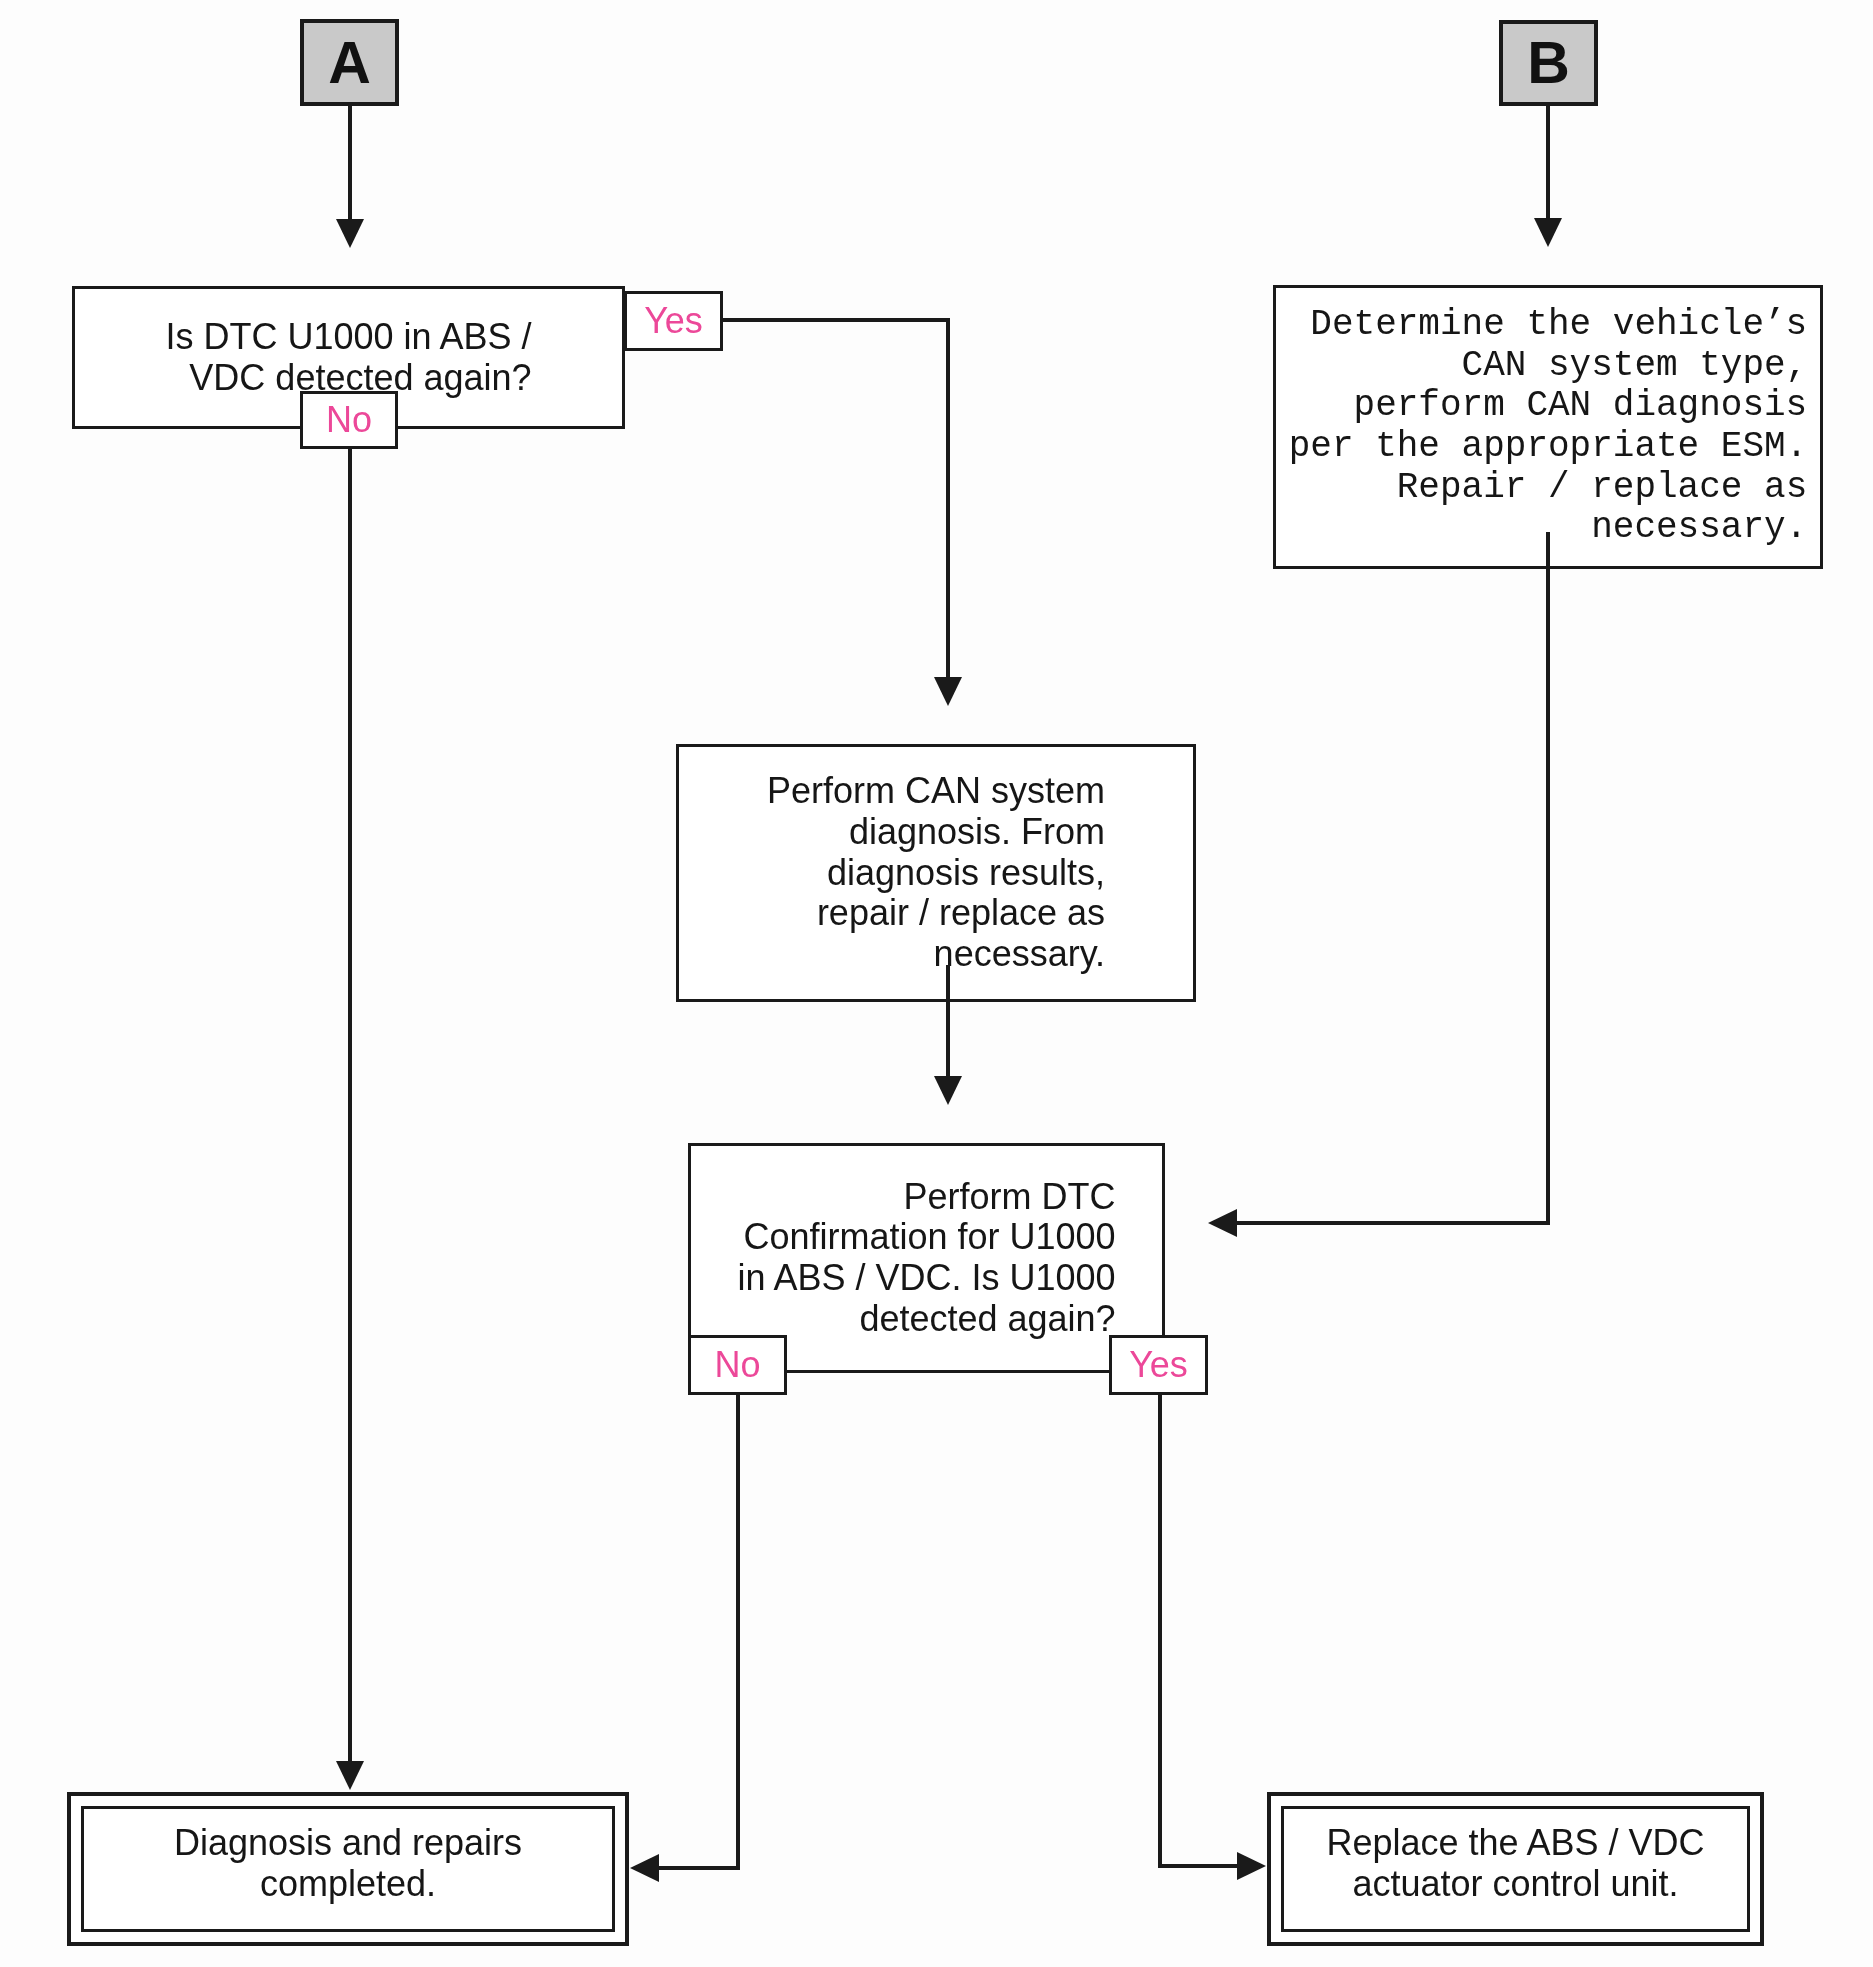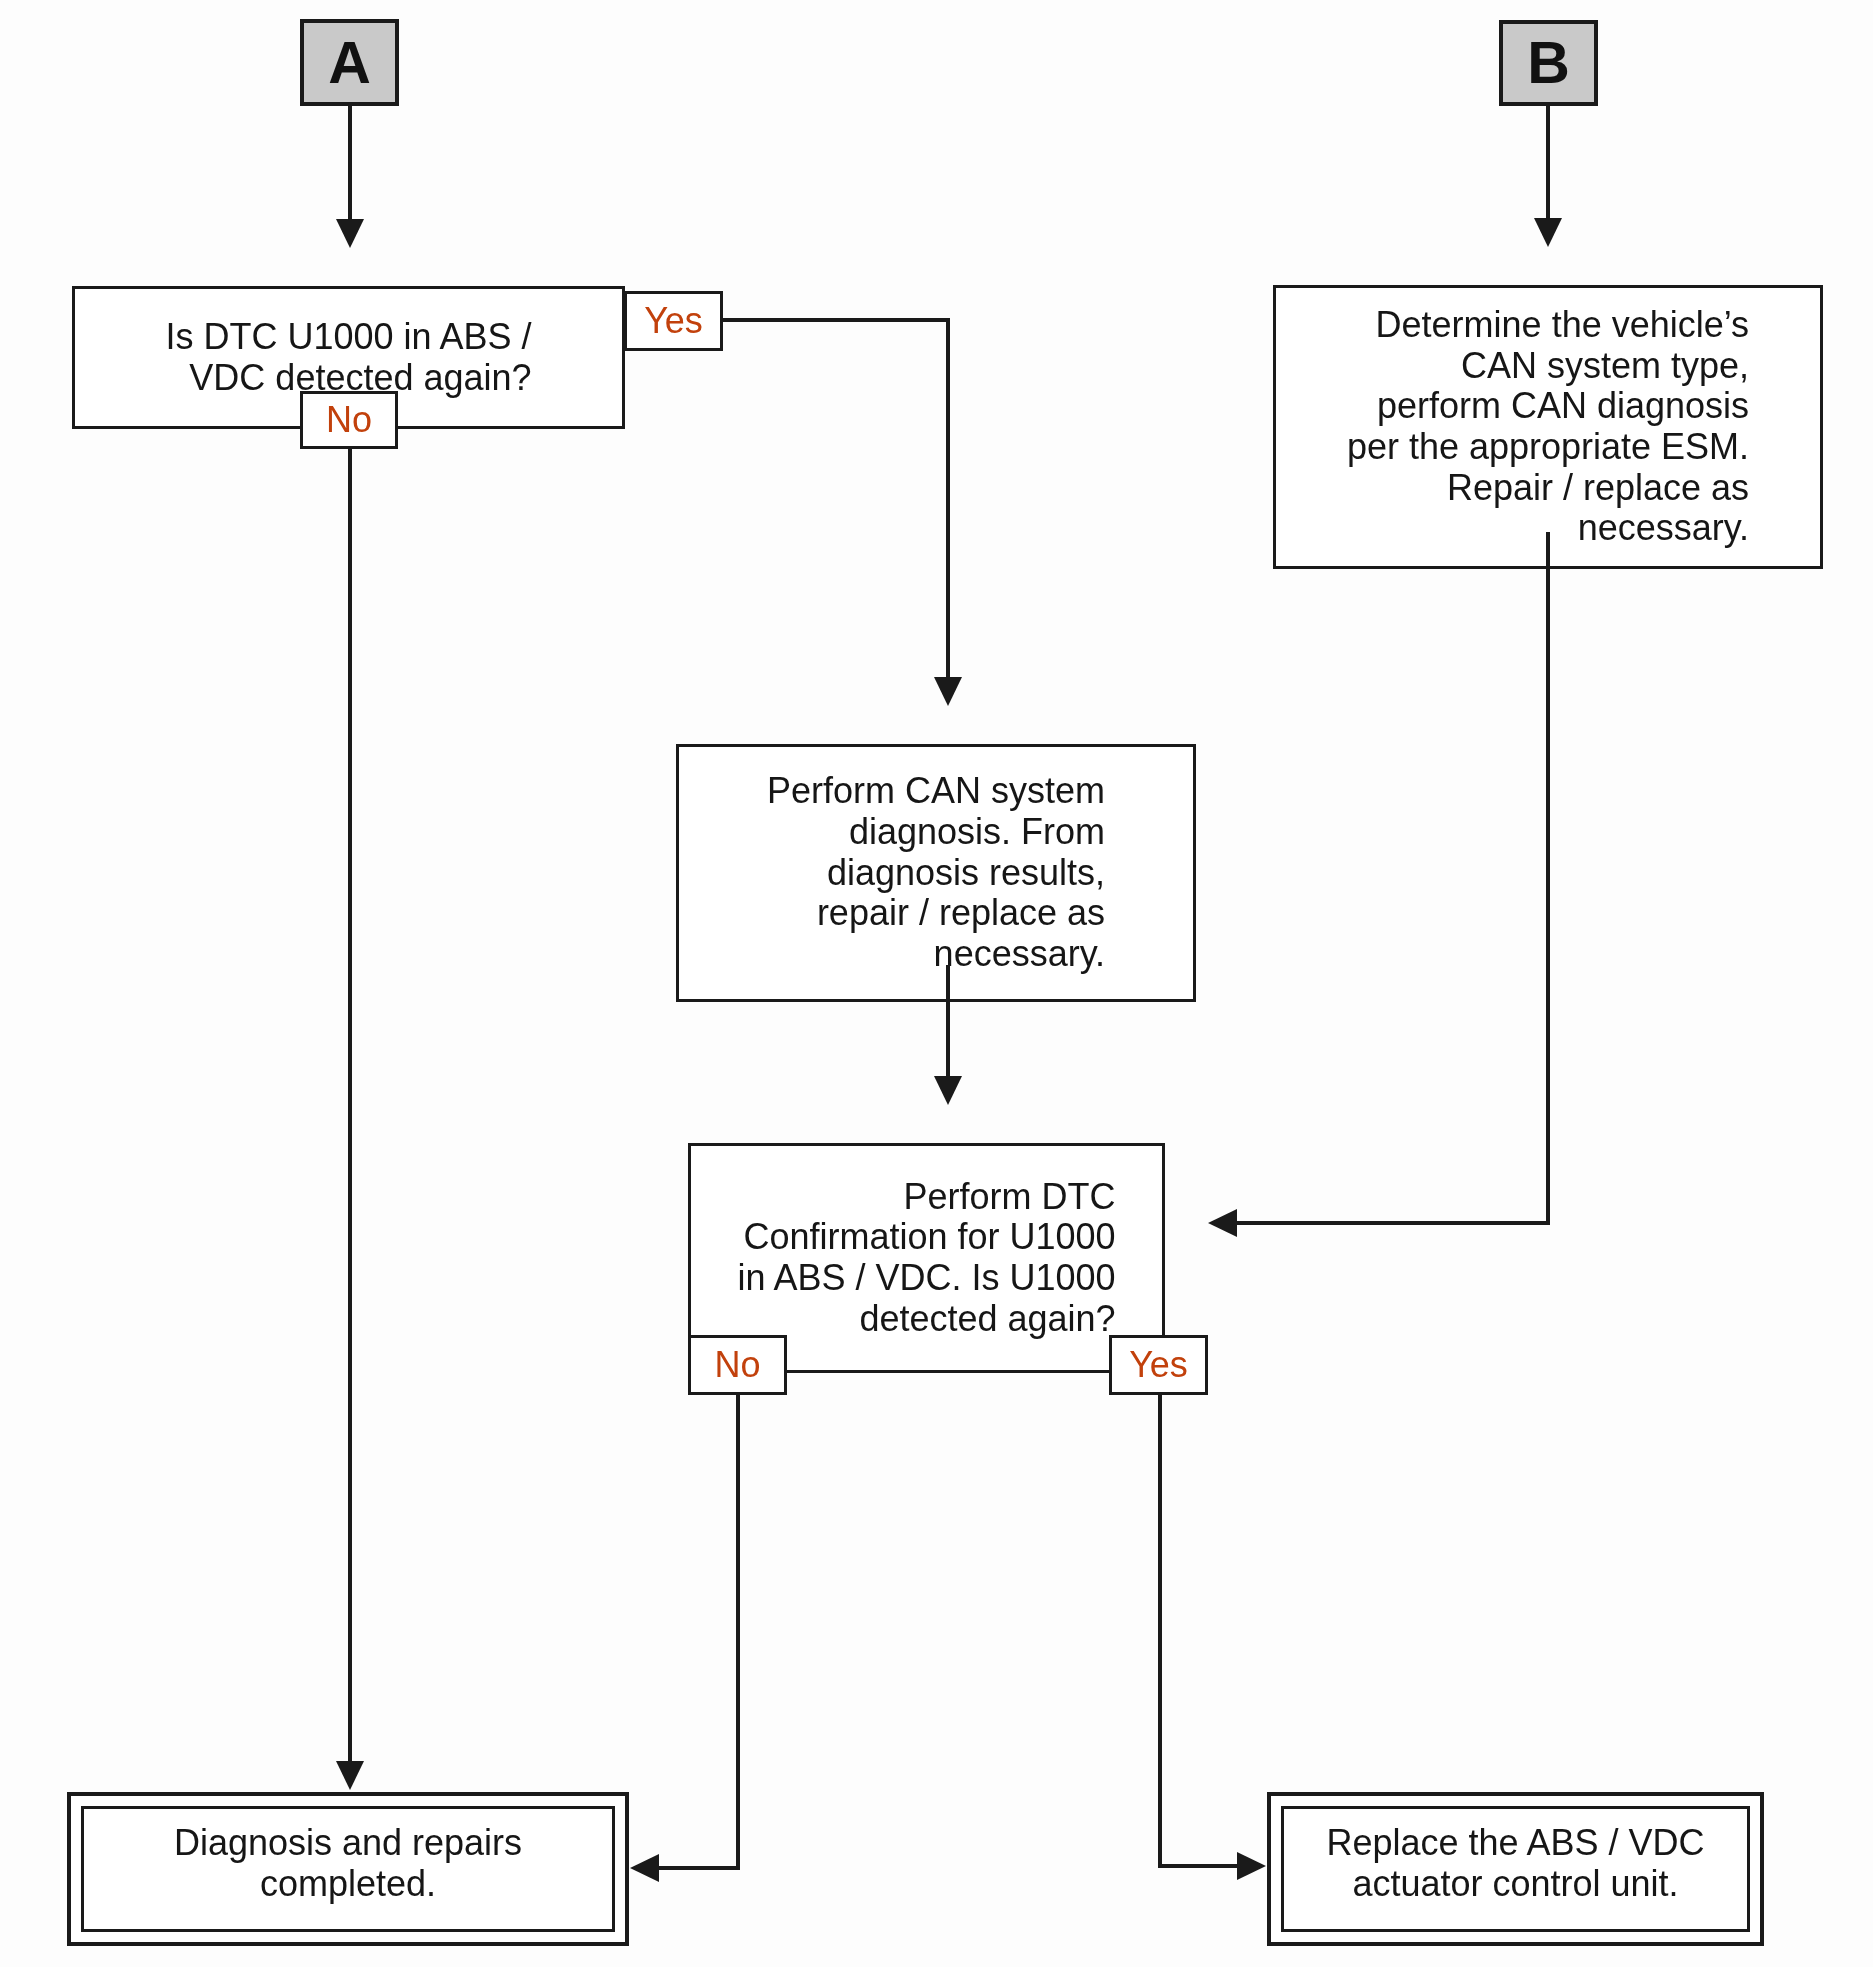--- a/index.html
+++ b/index.html
@@ -26,21 +26,21 @@
   .connector{
     position:absolute;box-sizing:border-box;background:var(--fill);
     border:4.3px solid var(--line);
     display:flex;align-items:center;justify-content:center;
     font-size:59px;font-weight:bold;color:#111;
   }
   .branch-label{
     position:absolute;box-sizing:border-box;background:var(--node-fill);
     border:3.5px solid var(--line);
     display:flex;align-items:center;justify-content:center;
-    font-size:36px;color:#c2410c;
+    font-size:36px;color:#ec4899;
   }
   .terminal{
     position:absolute;box-sizing:border-box;background:var(--node-fill);
     border:4.3px solid var(--line);padding:10px;
   }
   .terminal-inner{
     box-sizing:border-box;width:100%;height:100%;
     border:3.5px solid var(--line);
     display:flex;flex-direction:column;align-items:center;justify-content:flex-start;
     padding-top:14px;text-align:center;white-space:pre-line;
@@ -95,21 +95,21 @@
 
   <div class="node" style="left:676px;top:707px;width:520px;height:258px;">Perform CAN system
 diagnosis. From
 diagnosis results,
 repair / replace as
 necessary.</div>
 
   <div class="vline" style="left:946px;top:965px;height:112px;"></div>
   <div class="arrow-down" style="left:934px;top:1076px;"></div>
 
-  <div class="node" style="left:1273px;top:248px;width:550px;height:284px;">Determine the vehicle’s
+  <div class="node" style="left:1273px;top:248px;width:550px;height:284px;font-family:Liberation Mono, monospace;">Determine the vehicle’s
 CAN system type,
 perform CAN diagnosis
 per the appropriate ESM.
 Repair / replace as
 necessary.</div>
 
   <div class="vline" style="left:1546px;top:532px;height:693px;"></div>
   <div class="hline" style="left:1237px;top:1221px;width:312px;"></div>
   <div class="arrow-left" style="left:1208px;top:1209px;"></div>
 

